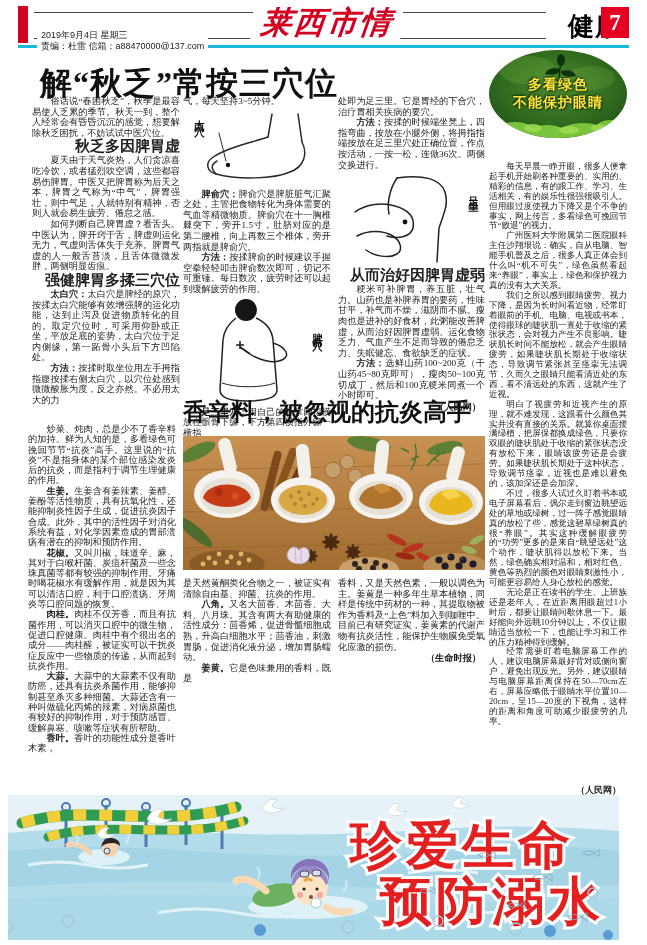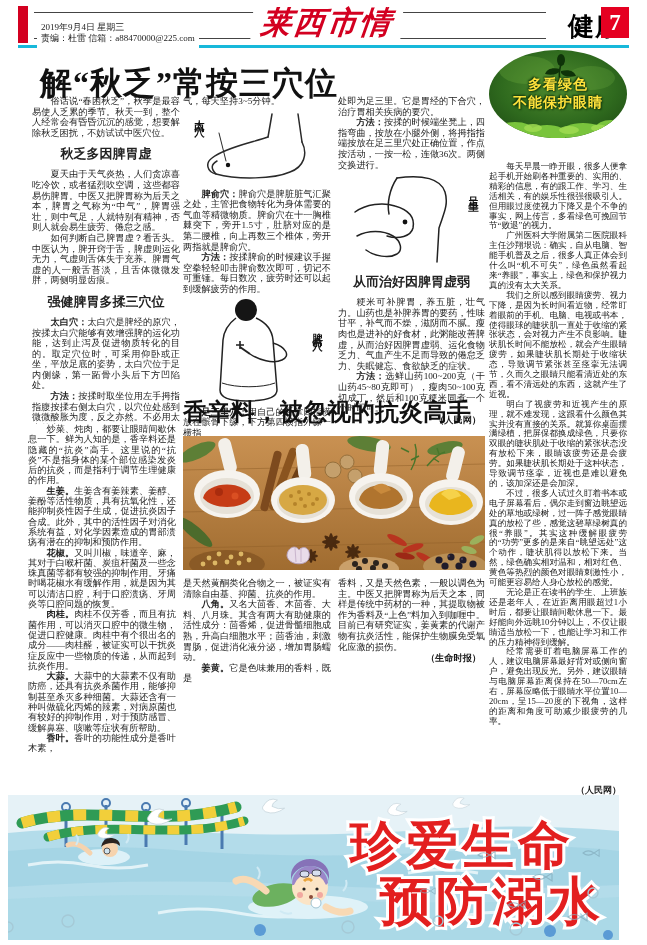--- a/index.html
+++ b/index.html
@@ -5,34 +5,34 @@
   *{margin:0;padding:0;box-sizing:border-box}
   html,body{background:#ffffff}
   body{font-family:"Liberation Serif","DejaVu Serif",serif;color:#1a1a1a}
   .page{position:relative;width:647px;height:945px;background:#fff;overflow:hidden;margin:0 auto}
 
   
   .red-bar{position:absolute;left:18px;top:6px;width:10px;height:37px;background:#d30020}
   .rule{position:absolute;height:1px;background:#444}
   .rule-top{left:34px;top:12px;width:512px}
   .rule-bot{left:34px;top:38px;width:512px}
-  .pub-info{position:absolute;left:37px;top:14px;font-family:Liberation Serif, serif;
-            font-size:9px;line-height:11px;color:#222;background:#fff;padding:8px 4px;z-index:2}
+  .pub-info{position:absolute;left:37px;top:14px;font-family:Liberation Sans, sans-serif;
+            font-size:9px;line-height:11px;color:#222;background:#fff;padding:16px 4px;z-index:2}
   .masthead{position:absolute;left:252px;top:2px;width:150px;text-align:center;font-size:31px;font-weight:bold;
             color:#d30020;background:#fff;z-index:2;transform:skewX(-6deg);letter-spacing:2px;font-style:italic}
   .section-label{position:absolute;left:568px;top:9px;font-family:"Liberation Sans","DejaVu Sans",sans-serif;
             font-size:26px;font-weight:bold;color:#000;letter-spacing:1px}
   .page-num{position:absolute;left:601px;top:7px;width:28px;height:31px;background:#e50021;color:#fff;
             font-size:23px;font-weight:bold;text-align:center;line-height:31px}
   .cyan-line{position:absolute;left:18px;top:45px;width:611px;height:3px;background:#17b8da}
 
   
   .col p{font-size:9.2px;line-height:10.6px;text-align:justify;text-indent:2em;color:#222}
   .col p b{font-weight:bold}
-  .col p.subhead{text-align:center;text-indent:0;font-weight:bold;font-size:13px;line-height:15px;margin:8px 0}
+  .col p.subhead{text-align:right;text-indent:0;font-weight:bold;font-size:15px;line-height:15px;margin:1px 0}
   .col p.noindent{text-indent:0}
   .attribution{font-size:9.2px;font-weight:bold;text-align:right;padding-right:4px;line-height:12px}
 
   .a1-headline{position:absolute;left:40px;top:62px;width:430px;text-align:left;font-size:32px;font-weight:bold;
                letter-spacing:1px;color:#111}
   .a1-col1{position:absolute;left:32px;top:96px;width:148px;height:328px;overflow:hidden}
   .a1-col2{position:absolute;left:183px;top:96px;width:148px;height:341px;overflow:hidden}
   .a1-col3{position:absolute;left:338px;top:96px;width:147px;height:341px;overflow:hidden}
 
   .figure{position:relative;margin:2px auto}
@@ -63,21 +63,21 @@
 <body>
 
 <div class="page">
 
   <div>
     <div class="red-bar"></div>
     <div class="rule rule-top"></div>
     <div class="rule rule-bot"></div>
     <div class="pub-info">
       <div>2019年9月4日 星期三</div>
-      <div>责编：杜雷  信箱：a88470000@225.com</div>
+      <div>责编：杜雷  信箱：a88470000@137.com</div>
     </div>
     <div class="masthead">莱西市情</div>
     <div class="section-label">健康</div>
     <div class="page-num">7</div>
     <div class="cyan-line"></div>
   </div>
 
   <h1 class="a1-headline">解“秋乏”常按三穴位</h1>
 
   <div class="col a1-col1">
@@ -147,21 +147,21 @@
     </div>
     <div>
         <p class="subhead">从而治好因脾胃虚弱</p>
         <p>粳米可补脾胃，养五脏，壮气力。山药也是补脾养胃的要药，性味甘平，补气而不燥，滋阴而不腻。瘦肉也是进补的好食材，此粥能改善脾虚，从而治好因脾胃虚弱、运化食物乏力、气血产生不足而导致的倦怠乏力、失眠健忘、食欲缺乏的症状。</p>
         <p><b>方法：</b>选鲜山药100~200克（干山药45~80克即可），瘦肉50~100克切成丁，然后和100克粳米同煮一个小时即可。</p>
       </div>
     <div class="attribution">（人民网）</div>
   </div>
 
   <div class="col a2-col1">
-      <p>炒菜、炖肉，都要让眼睛间歇休息一下。鲜为人知的是，香辛料还是隐藏的“抗炎”高手。这里说的“抗炎”不是指身体的某个部位感染发炎后的抗炎，而是指利于调节生理健康的作用。</p>
+      <p>炒菜、炖肉，总是少不了香辛料的加持。鲜为人知的是，多看绿色可挽回节节“抗炎”高手。这里说的“抗炎”不是指身体的某个部位感染发炎后的抗炎，而是指利于调节生理健康的作用。</p>
       <p><b>生姜。</b>生姜含有姜辣素、姜醇、姜酚等活性物质，具有抗氧化性，还能抑制炎性因子生成，促进抗炎因子合成。此外，其中的活性因子对消化系统有益，对化学因素造成的胃部溃疡有潜在的抑制和预防作用。</p>
       <p><b>花椒。</b>又叫川椒，味道辛、麻，其对于白喉杆菌、炭疽杆菌及一些念珠真菌等都有较强的抑制作用。牙痛时喝花椒水有缓解作用，就是因为其可以清洁口腔，利于口腔溃疡、牙周炎等口腔问题的恢复。</p>
       <p><b>肉桂。</b>肉桂不仅芳香，而且有抗菌作用，可以消灭口腔中的微生物，促进口腔健康。肉桂中有个很出名的成分——肉桂醛，被证实可以干扰炎症反应中一些物质的传递，从而起到抗炎作用。</p>
       <p><b>大蒜。</b>大蒜中的大蒜素不仅有助防癌，还具有抗炎杀菌作用，能够抑制甚至杀灭多种细菌。大蒜还含有一种叫做硫化丙烯的辣素，对病原菌也有较好的抑制作用，对于预防感冒、缓解鼻塞、咳嗽等症状有所帮助。</p>
       <p><b>香叶。</b>香叶的功能性成分是香叶木素，</p>
     </div>
 
   <h2 class="a2-headline">香辛料，被忽视的抗炎高手</h2>
 
   <div class="a2-photo">
@@ -333,21 +333,21 @@
     </svg>
   </div>
 
   <div class="col a2-col2">
       <p class="noindent">是天然黄酮类化合物之一，被证实有清除自由基、抑菌、抗炎的作用。</p>
       <p><b>八角。</b>又名大茴香、木茴香、大料、八月珠。其含有两大有助健康的活性成分：茴香烯，促进骨髓细胞成熟，升高白细胞水平；茴香油，刺激胃肠，促进消化液分泌，增加胃肠蠕动。</p>
       <p><b>姜黄。</b>它是色味兼用的香料，既是</p>
     </div>
   <div class="col a2-col3">
     <div>
-        <p class="noindent">香料，又是天然色素，一般以调色为主。中医又把脾胃称为后天之本，同样是传统中药材的一种，其提取物被作为香料及“上色”料加入到咖喱中。目前已有研究证实，姜黄素的代谢产物有抗炎活性，能保护生物膜免受氧化应激的损伤。</p>
+        <p class="noindent">香料，又是天然色素，一般以调色为主。姜黄是一种多年生草本植物，同样是传统中药材的一种，其提取物被作为香料及“上色”料加入到咖喱中。目前已有研究证实，姜黄素的代谢产物有抗炎活性，能保护生物膜免受氧化应激的损伤。</p>
       </div>
     <div class="attribution">（生命时报）</div>
   </div>
 
   <div class="r-col">
     <div class="green-photo">
       <svg width="138" height="88" viewBox="0 0 138 88">
         <defs>
           <radialGradient id="gg" cx="50%" cy="42%" r="75%">
             <stop offset="0%" stop-color="#4f8b2f"></stop>

